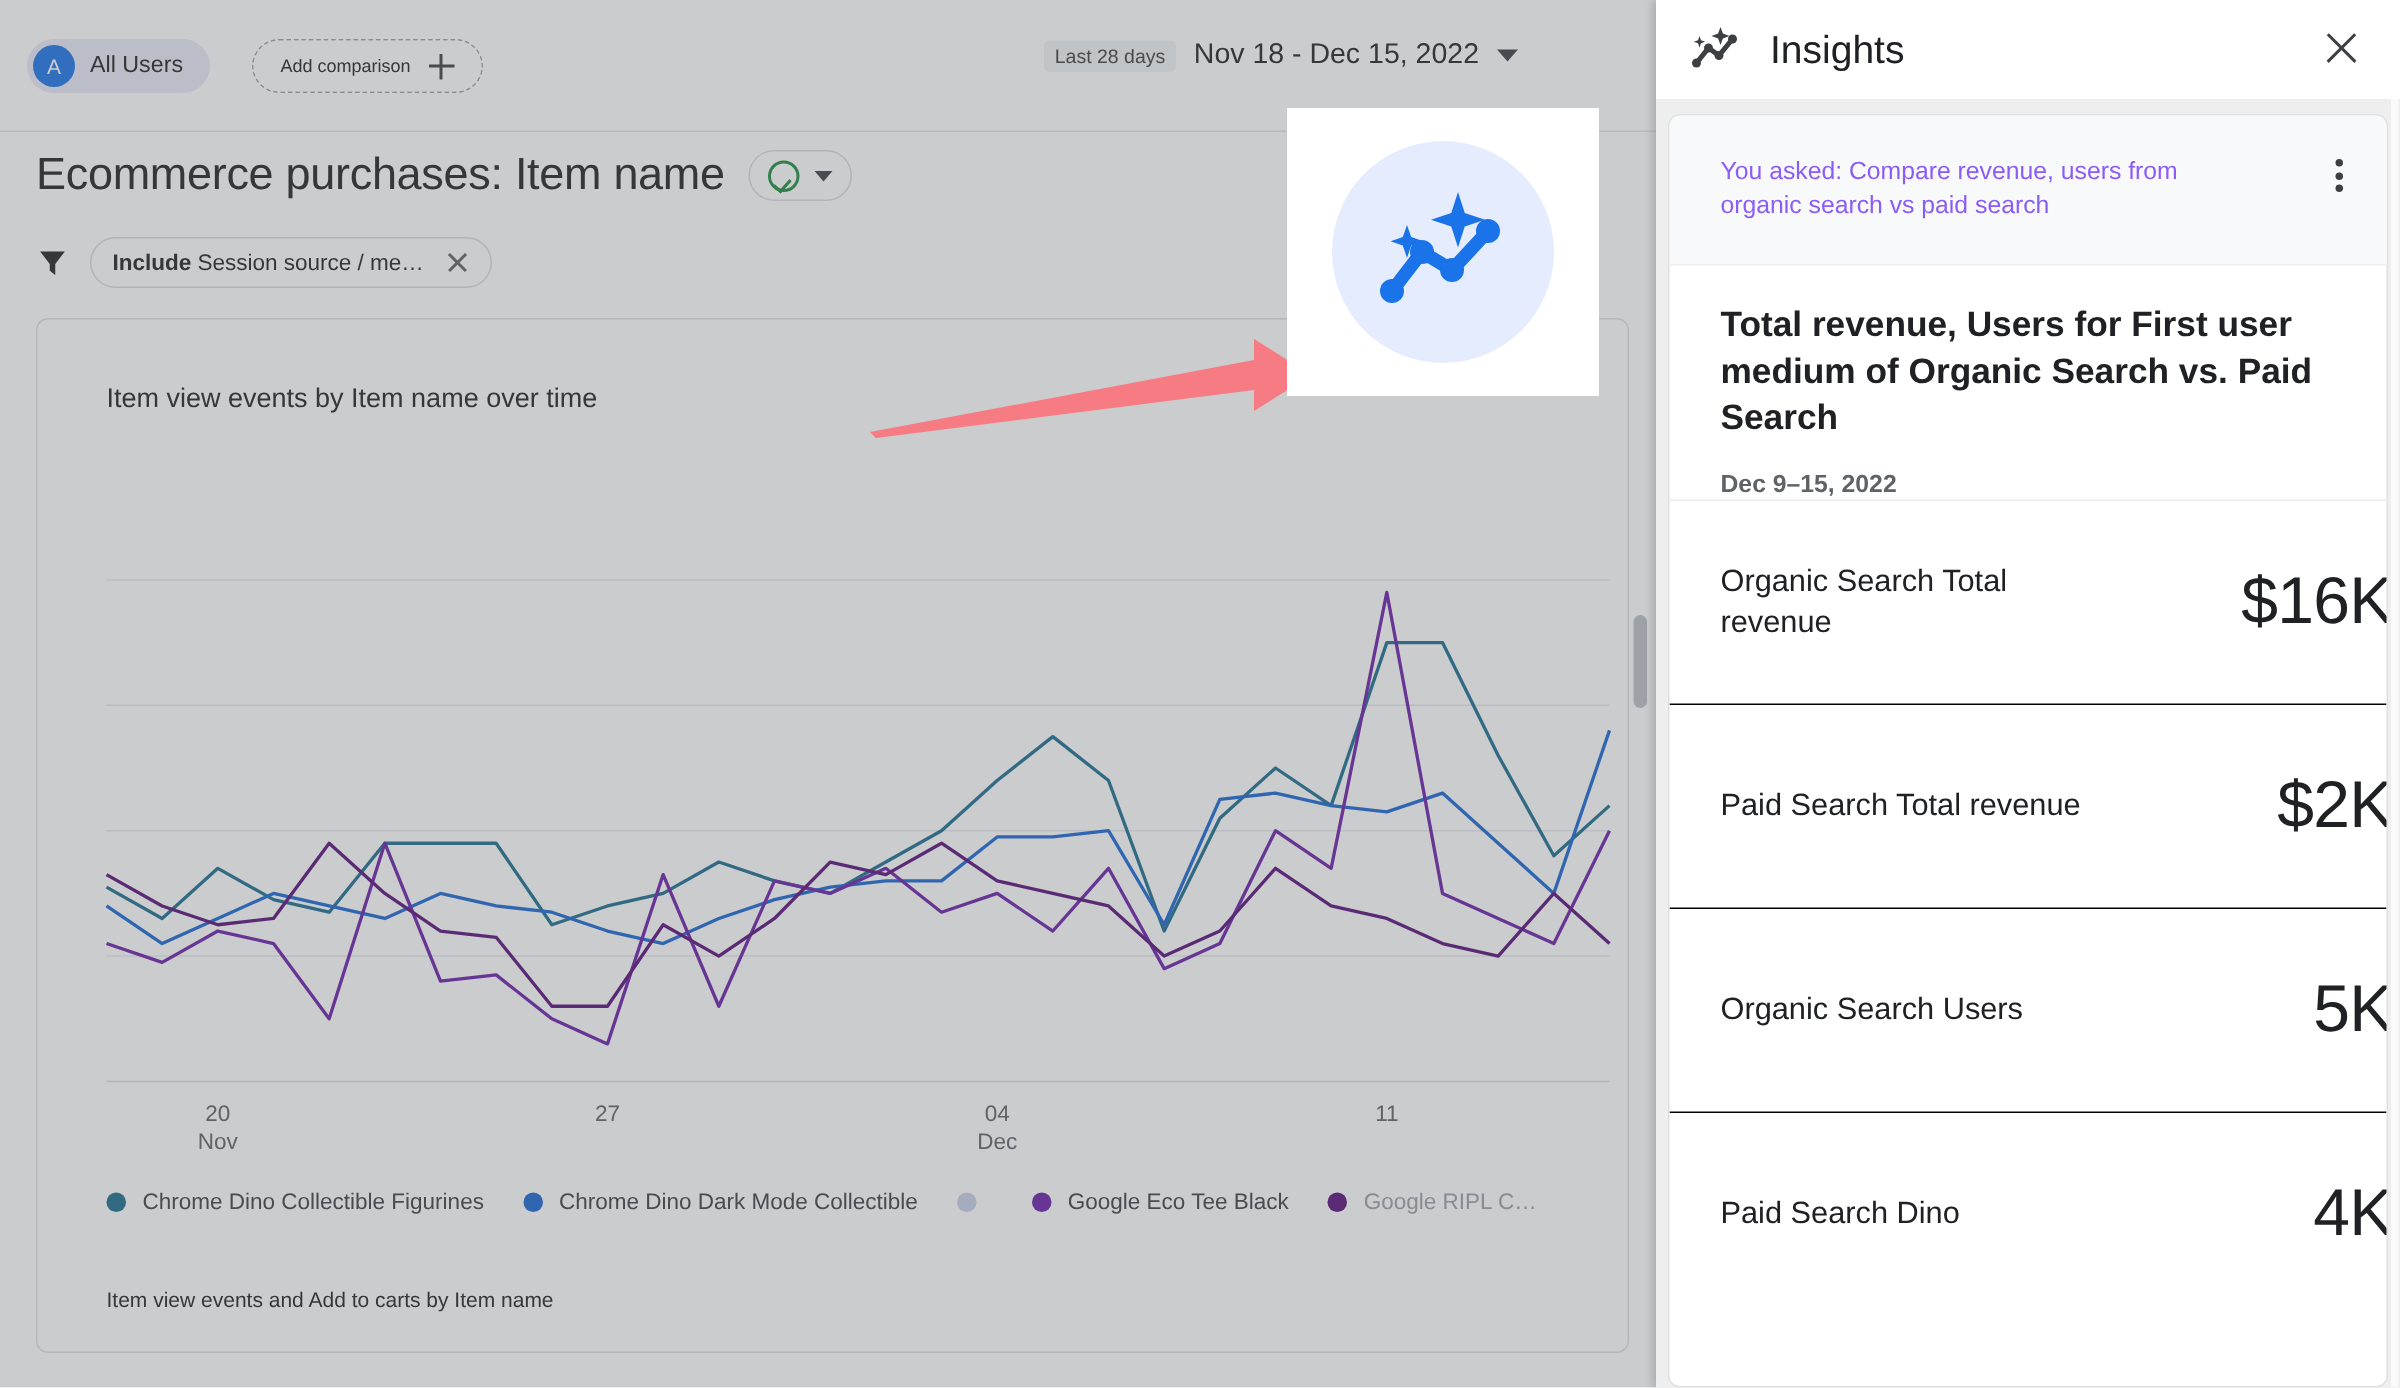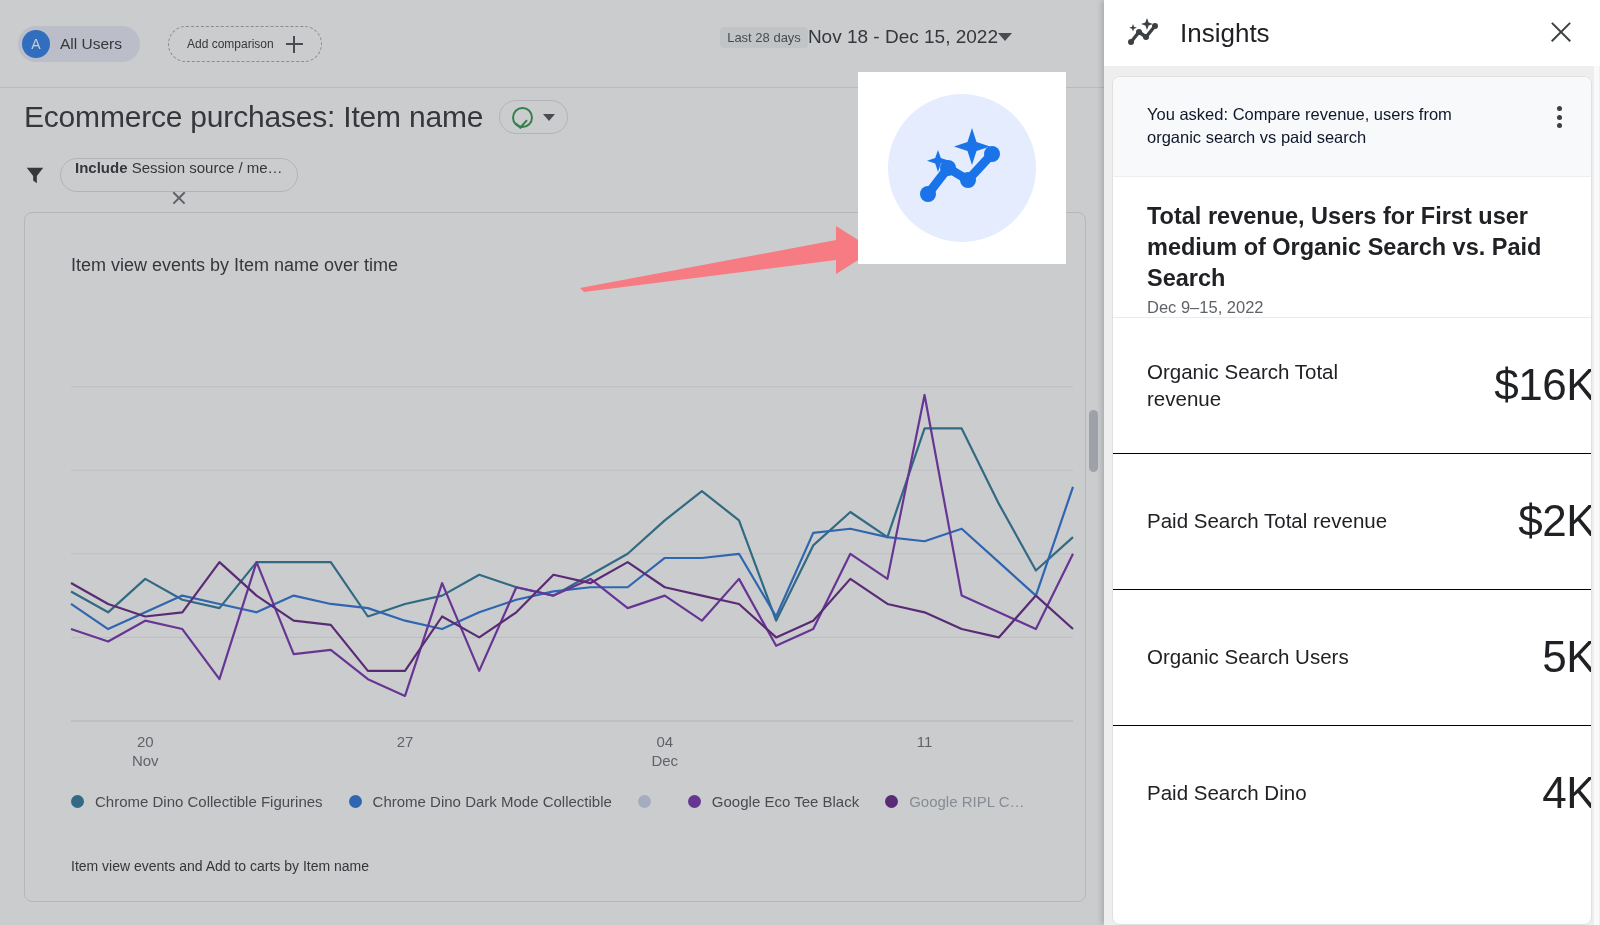--- a/index.html
+++ b/index.html
@@ -68,21 +68,21 @@
   .plus-icon { width: 17px; height: 17px; position: relative; }
   .plus-icon::before, .plus-icon::after {
     content: ""; position: absolute; background: #3c4043;
   }
   .plus-icon::before { left: 0; top: 7.5px; width: 17px; height: 2px; }
   .plus-icon::after  { top: 0; left: 7.5px; height: 17px; width: 2px; }
 
   .daterange {
     position: absolute;
     right: 92px; top: 26px;
-    display: flex; align-items: center; gap: 0;
+    display: flex; align-items: center; gap: 12px;
     cursor: pointer;
   }
   .dr-chip {
     font-size: 13px; color: #3c4043;
     background: #f1f3f4;
     border-radius: 4px;
     padding: 3px 7px;
   }
   .dr-main { font-size: 19px; color: #202124; font-weight: 500; }
   .caret-down {
@@ -135,26 +135,25 @@
   
   .filter-row {
     position: absolute;
     left: 24px; top: 158px;
     display: flex; align-items: center; gap: 14px;
   }
   .funnel-icon { width: 22px; height: 22px; }
   .filter-chip {
     display: flex; align-items: center; gap: 14px;
     height: 34px;
-    padding: 0 14px;
+    padding: 16px 14px;
     border: 1px solid #dadce0;
     border-radius: 17px;
     background: #fff;
     cursor: pointer;
-    flex-direction: column;
   }
   .filter-chip .txt { font-size: 15px; color: #202124; white-space: nowrap; }
   .filter-chip .txt b { font-weight: 700; }
   .x-icon {
     width: 16px; height: 16px; position: relative; flex: none;
   }
   .x-icon::before, .x-icon::after {
     content: ""; position: absolute;
     left: 0; top: 7px; width: 16px; height: 1.8px;
     background: #5f6368;
@@ -283,21 +282,21 @@
     border-radius: 8px;
     overflow: hidden;
   }
   .asked-row {
     position: relative;
     background: #f8f9fa;
     border-bottom: 1px solid #eeeeee;
     padding: 26px 54px 26px 34px;
   }
   .asked-text {
-    font-size: 16.5px; color: #0f172a; line-height: 1.42;
+    font-size: 16.5px; color: #8b5cf6; line-height: 1.42;
     max-width: 330px;
   }
   .kebab {
     position: absolute;
     right: 20px; top: 28px;
     width: 24px; height: 24px;
     cursor: pointer;
   }
   .kebab i {
     position: absolute; left: 9.5px;
@@ -307,22 +306,22 @@
   .kebab i:nth-child(1) { top: 1px; }
   .kebab i:nth-child(2) { top: 9.5px; }
   .kebab i:nth-child(3) { top: 18px; }
 
   .insight-head { padding: 24px 22px 0 34px; }
   .insight-title {
     font-size: 23.5px; color: #202124; font-weight: 700;
     line-height: 1.32;
   }
   .insight-sub {
-    margin-top: 4px;
-    font-size: 16.5px; color: #5f6368;
+    margin-top: 20px;
+    font-size: 16.5px; color: #5f6368; font-weight: bold;
   }
 
   .metrics { }
   .metric-row {
     display: flex; align-items: center; justify-content: space-between;
     gap: 18px;
     padding: 26px 2px 26px 34px;
     border-top: 1px solid #000000;
     min-height: 136px;
   }

